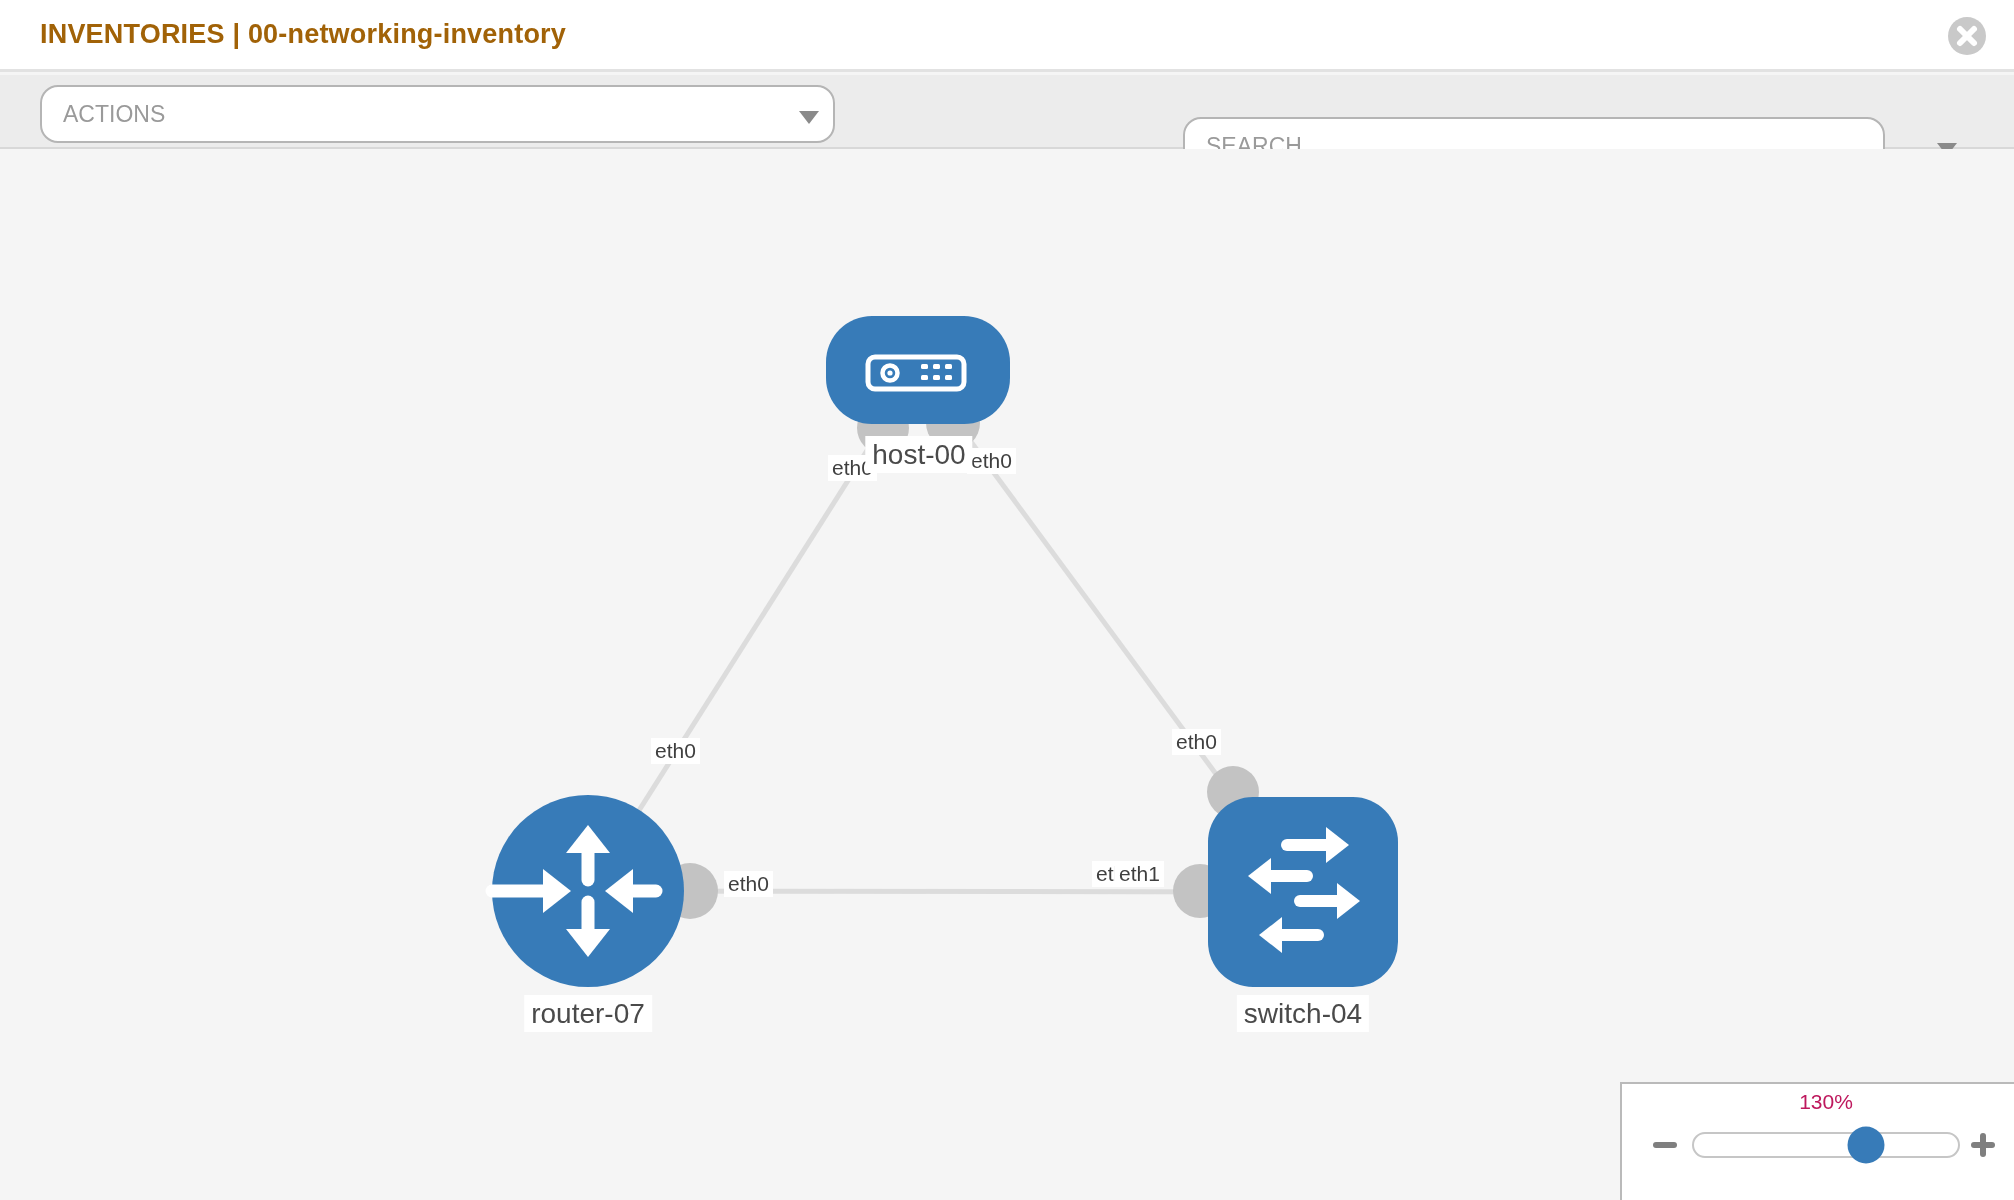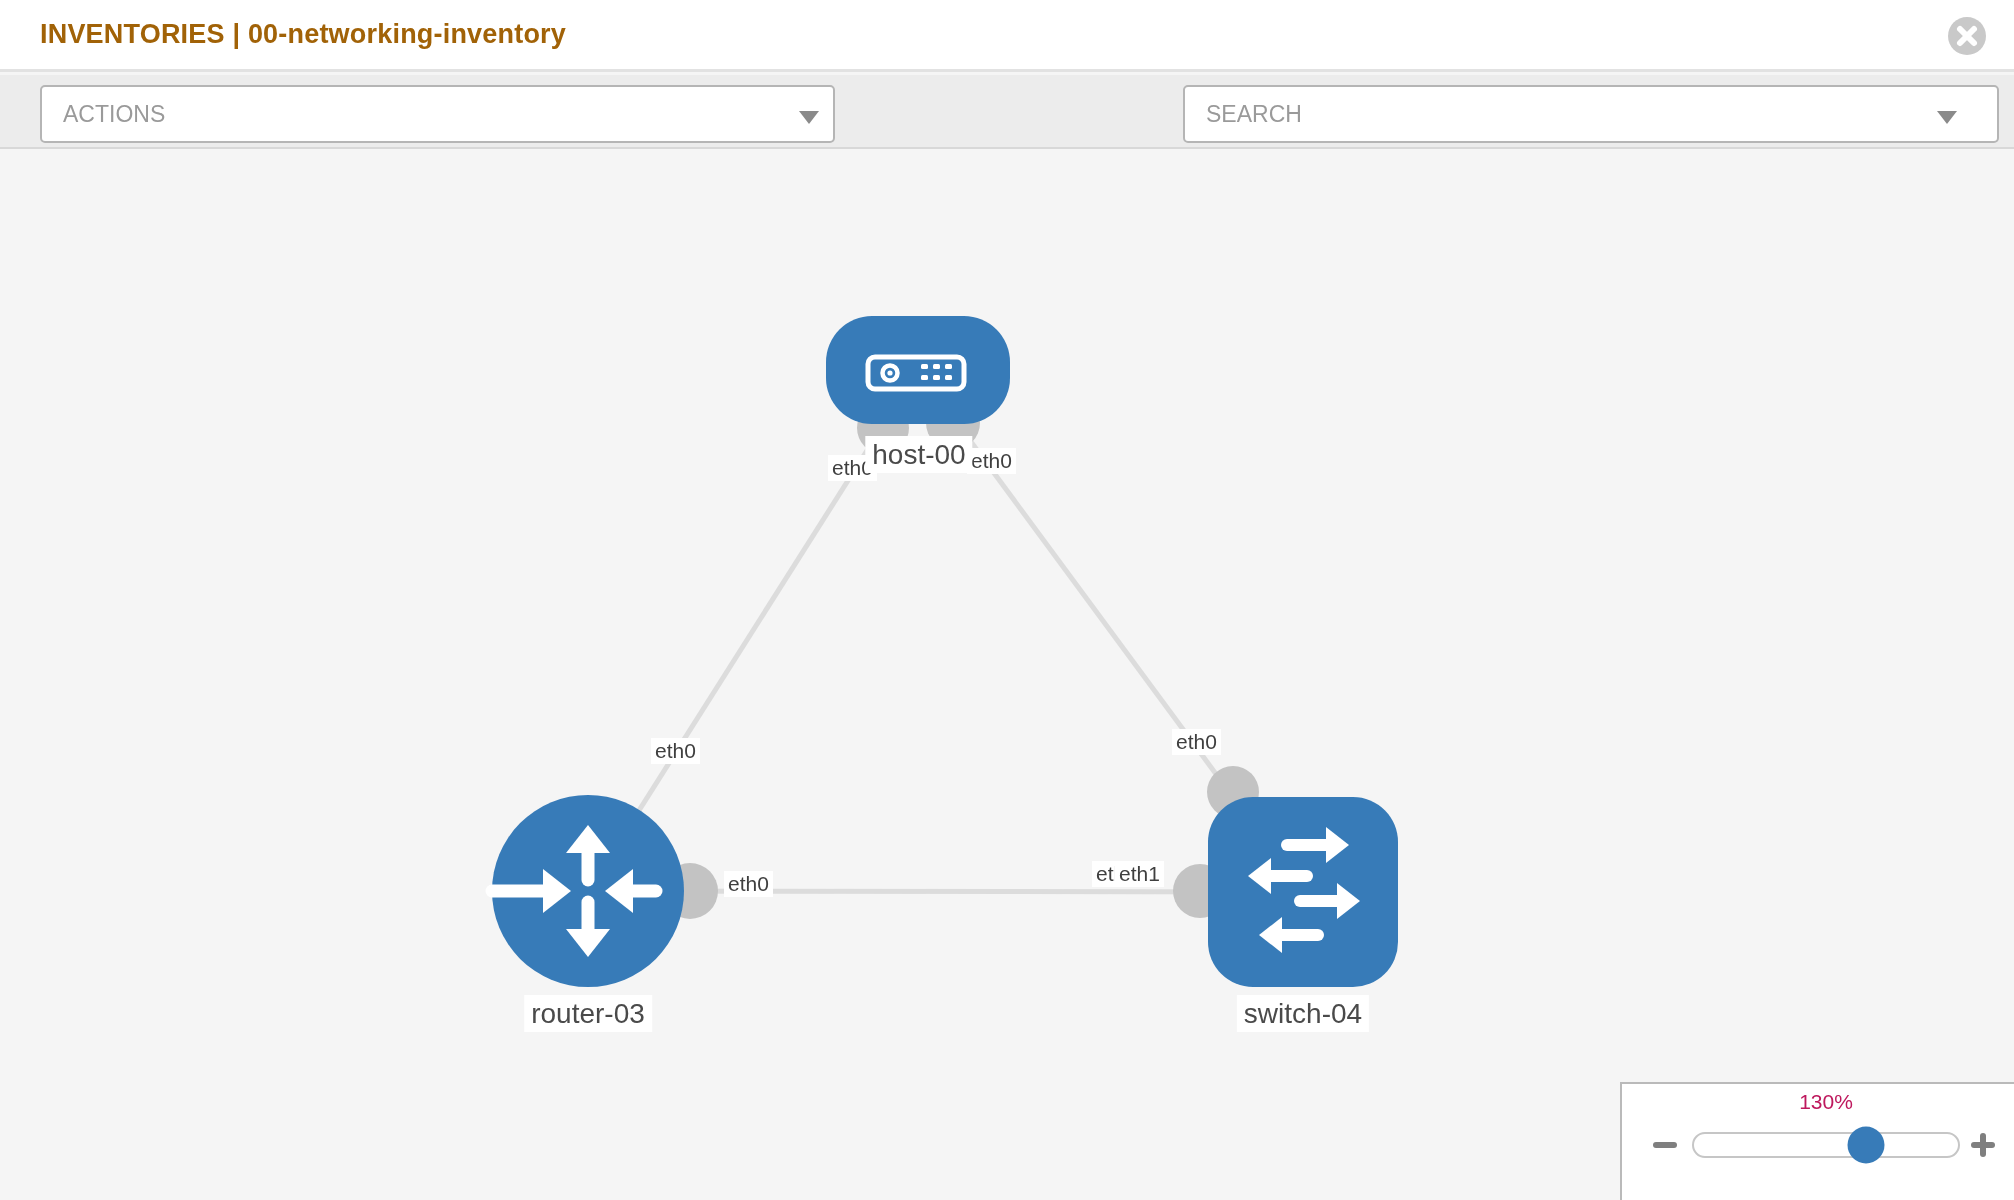--- a/index.html
+++ b/index.html
@@ -11,28 +11,28 @@
   #header { position:absolute; left:0; top:0; width:2014px; height:72px;
             background:#ffffff; border-bottom:3px solid #e2e2e2; }
   #page-title { position:absolute; left:40px; top:19px; font-size:27px; font-weight:bold;
                 color:#a16207; letter-spacing:0.2px; }
   #close-btn { position:absolute; left:1946px; top:15px; width:42px; height:42px; cursor:pointer; }
 
   
   #toolbar { position:absolute; left:0; top:75px; width:2014px; height:74px;
              background:#ececec; border-bottom:2px solid #d8d8d8; }
   .dd-box { position:absolute; top:10px; height:58px; background:#ffffff;
-            border:2px solid #b5b5b5; border-radius:5px; }
+            border:2px solid #b5b5b5; border-radius:18px; }
   .dd-label { position:absolute; left:21px; top:14px; font-size:23px; color:#9a9a9a; }
   .caret { position:absolute; top:24px; width:0; height:0;
            border-left:10px solid transparent; border-right:10px solid transparent;
            border-top:13px solid #8a8a8a; }
   #actions-dd { left:40px; width:795px; }
   #actions-dd .caret { left:757px; }
-  #search-dd { left:1183px; width:816px; }
+  #search-dd { left:1183px; width:702px;margin-top:32px; }
   #search-dd .caret { left:752px; }
   .tool-icon { position:absolute; top:94px; width:42px; height:42px; cursor:pointer; }
   #wrench-btn { left:1044px; }
   #key-btn { left:1110px; }
 
   
   #canvas { position:absolute; left:0; top:149px; width:2014px; height:1051px; background:#f5f5f5; }
   #topo-svg { position:absolute; left:0; top:0; z-index:1; }
 
   .chip { position:absolute; z-index:5; background:#ffffff; color:#3f3f3f;
@@ -160,21 +160,21 @@
 
     <div class="chip" style="left:828px;  top:306px;">eth0</div>
     <div class="chip" style="left:967px;  top:299px;">eth0</div>
     <div class="chip" style="left:651px;  top:589px;">eth0</div>
     <div class="chip" style="left:1172px; top:580px;">eth0</div>
     <div class="chip" style="left:724px;  top:722px;">eth0</div>
     <div class="chip" style="left:1092px; top:712px;">eth0</div>
     <div class="chip" style="left:1115px; top:712px;text-align:center;">eth1</div>
 
     <div class="node-label" style="left:919px;  top:287px;">host-00</div>
-    <div class="node-label" style="left:588px;  top:846px;">router-03</div>
+    <div class="node-label" style="left:588px;  top:846px;">router-07</div>
     <div class="node-label" style="left:1303px; top:846px;">switch-04</div>
   </div>
 
   <div id="zoom-panel">
     <div id="zoom-level">130%</div>
     <div id="zoom-out">
       <span class="bar-h"></span>
     </div>
     <div id="zoom-track"></div>
     <div id="zoom-thumb">

